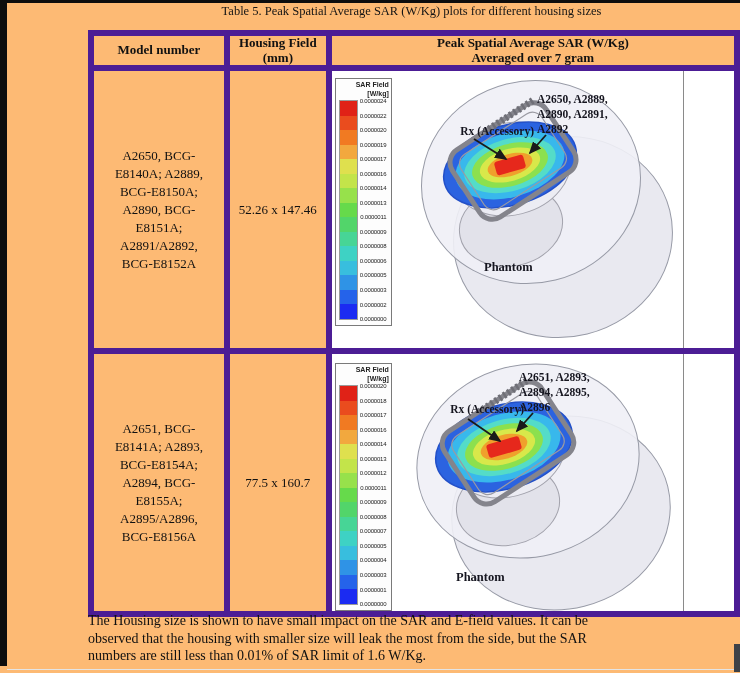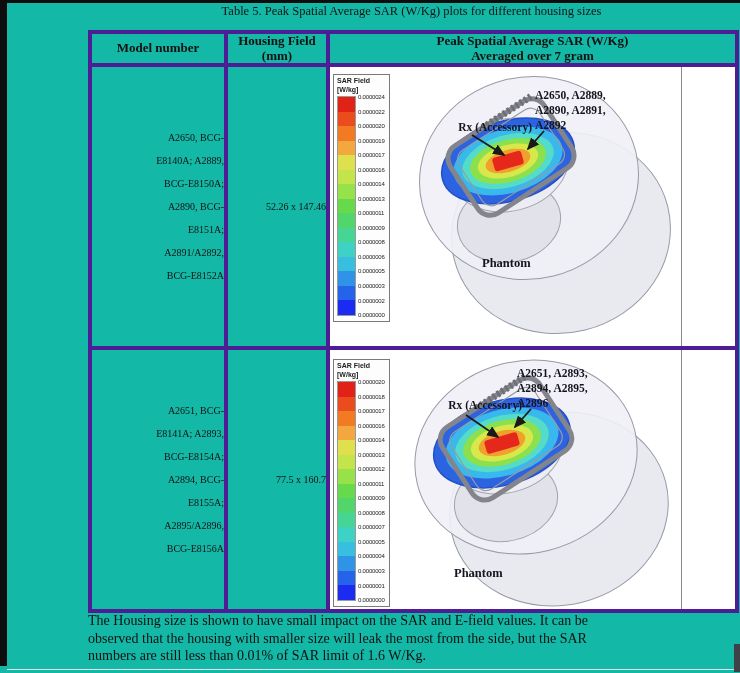--- a/index.html
+++ b/index.html
@@ -1,33 +1,33 @@
 <!DOCTYPE html>
 <html><head>
 <meta charset="utf-8">
 <style>
   * { margin:0; padding:0; box-sizing:border-box; }
   html,body { background:#ffffff; }
   body { font-family:"Liberation Serif", serif; }
-  #screen { position:relative; width:740px; height:673px; background:#14b8a6; overflow:hidden;padding-left:12px; }
+  #screen { position:relative; width:740px; height:673px; background:#fdba74; overflow:hidden;padding-left:12px; }
 
   .edge-left  { position:absolute; left:0; top:0; width:7px; height:666px; background:#0d0d0d; }
   .edge-top   { position:absolute; left:0; top:0; width:740px; height:3px; background:#0d0d0d; }
   .edge-hairline { position:absolute; left:7px; top:669px; width:733px; height:1px; background:#e4e4e4; }
   .scroll-thumb { position:absolute; left:734px; top:644px; width:6px; height:28px; background:#3e4248; }
 
   .doc-title { position:absolute; left:88px; top:4px; width:647px; text-align:center;
                font-size:12.5px; color:#141414; }
 
   table.main { position:absolute; left:88px; top:30px; border-collapse:collapse; table-layout:fixed; }
-  table.main th, table.main td { border:4px solid #4c1d95; vertical-align:middle; }
+  table.main th, table.main td { border:6px solid #4c1d95; vertical-align:middle; }
   th.hdr { font-weight:bold; font-size:13px; line-height:1.12; text-align:center; white-space:pre-line; color:#111; }
-  td.model-cell, td.housing-cell { text-align:right; font-size:10px; line-height:23px;
+  td.model-cell, td.housing-cell { text-align:center; font-size:13px; line-height:18px;
       white-space:pre-line; color:#111; }
-  td.plot-cell { position:relative; padding:0; background:#fff; }
+  td.plot-cell { position:relative; padding:0; background:#fff;text-align:right; }
 
   .img-right-edge { position:absolute; left:351px; top:0; width:1px; height:100%; background:#8a8a8a; }
 
   .legend { position:absolute; left:3px; width:57px; border:1px solid #7a7a7a; background:#fdfdfd;
             font-family:"Liberation Sans", sans-serif; padding:2px 2px 3px 3px; }
   .leg-title { font-size:7px; font-weight:bold; line-height:8.5px; color:#222; white-space:nowrap; }
   .leg-body { display:flex; margin-top:2px; }
   .leg-bar { width:19px; height:220px; border:1px solid #9a9a9a; }
   .leg-labels { display:flex; flex-direction:column; justify-content:space-between; height:224px;
                 margin-left:2px; margin-top:-2px; }

